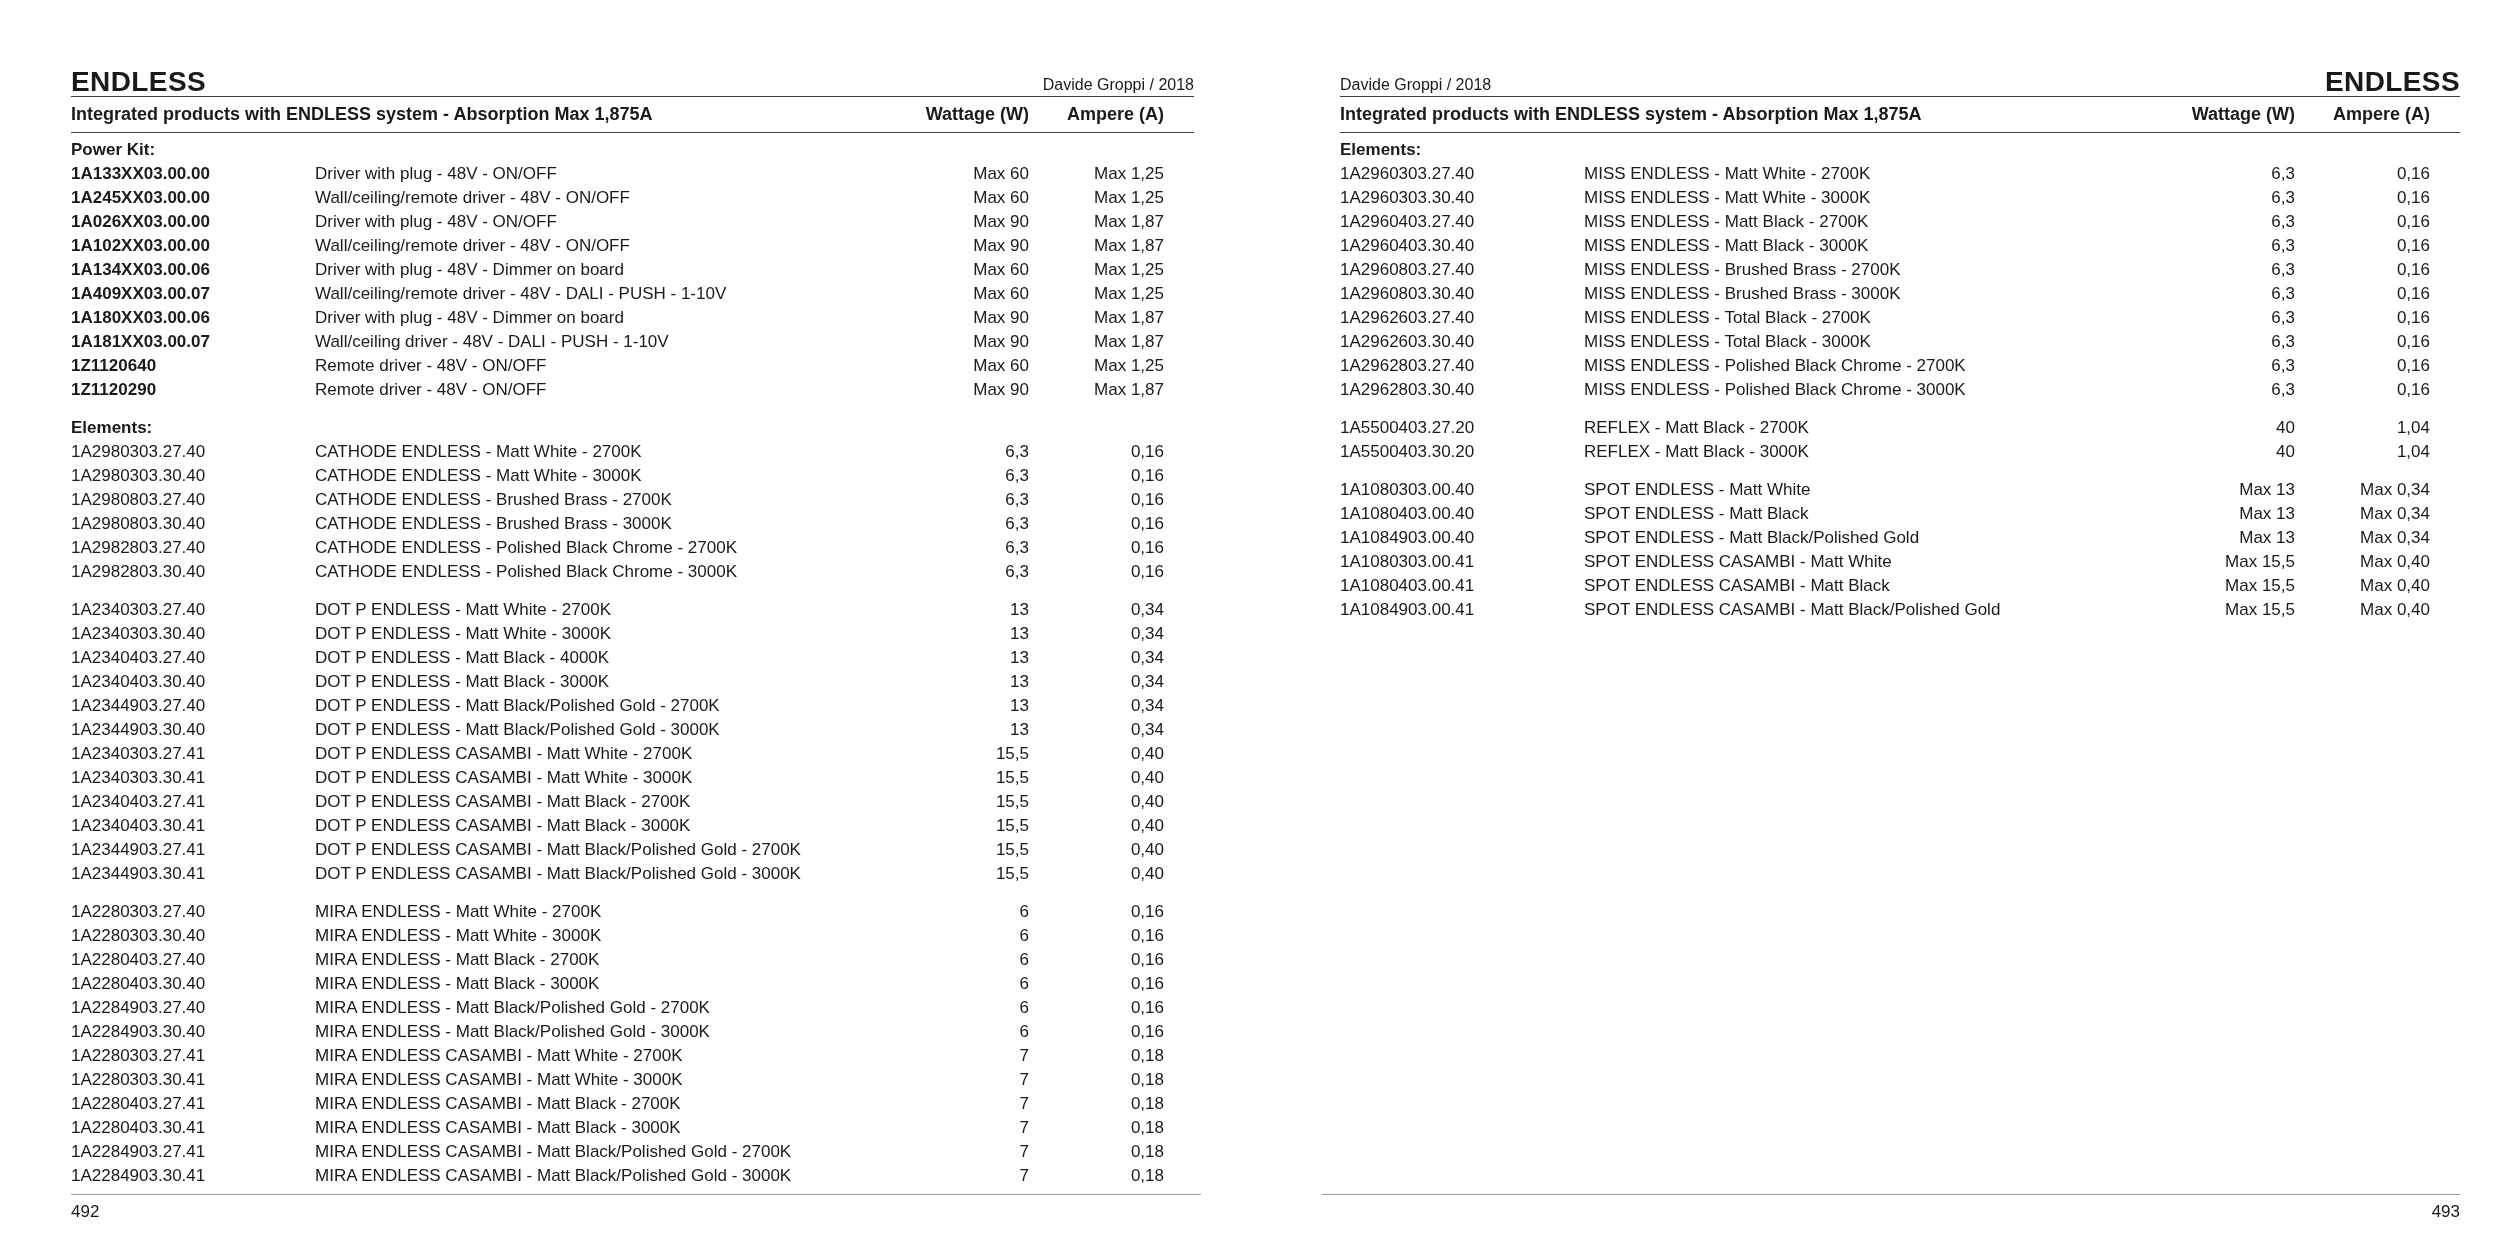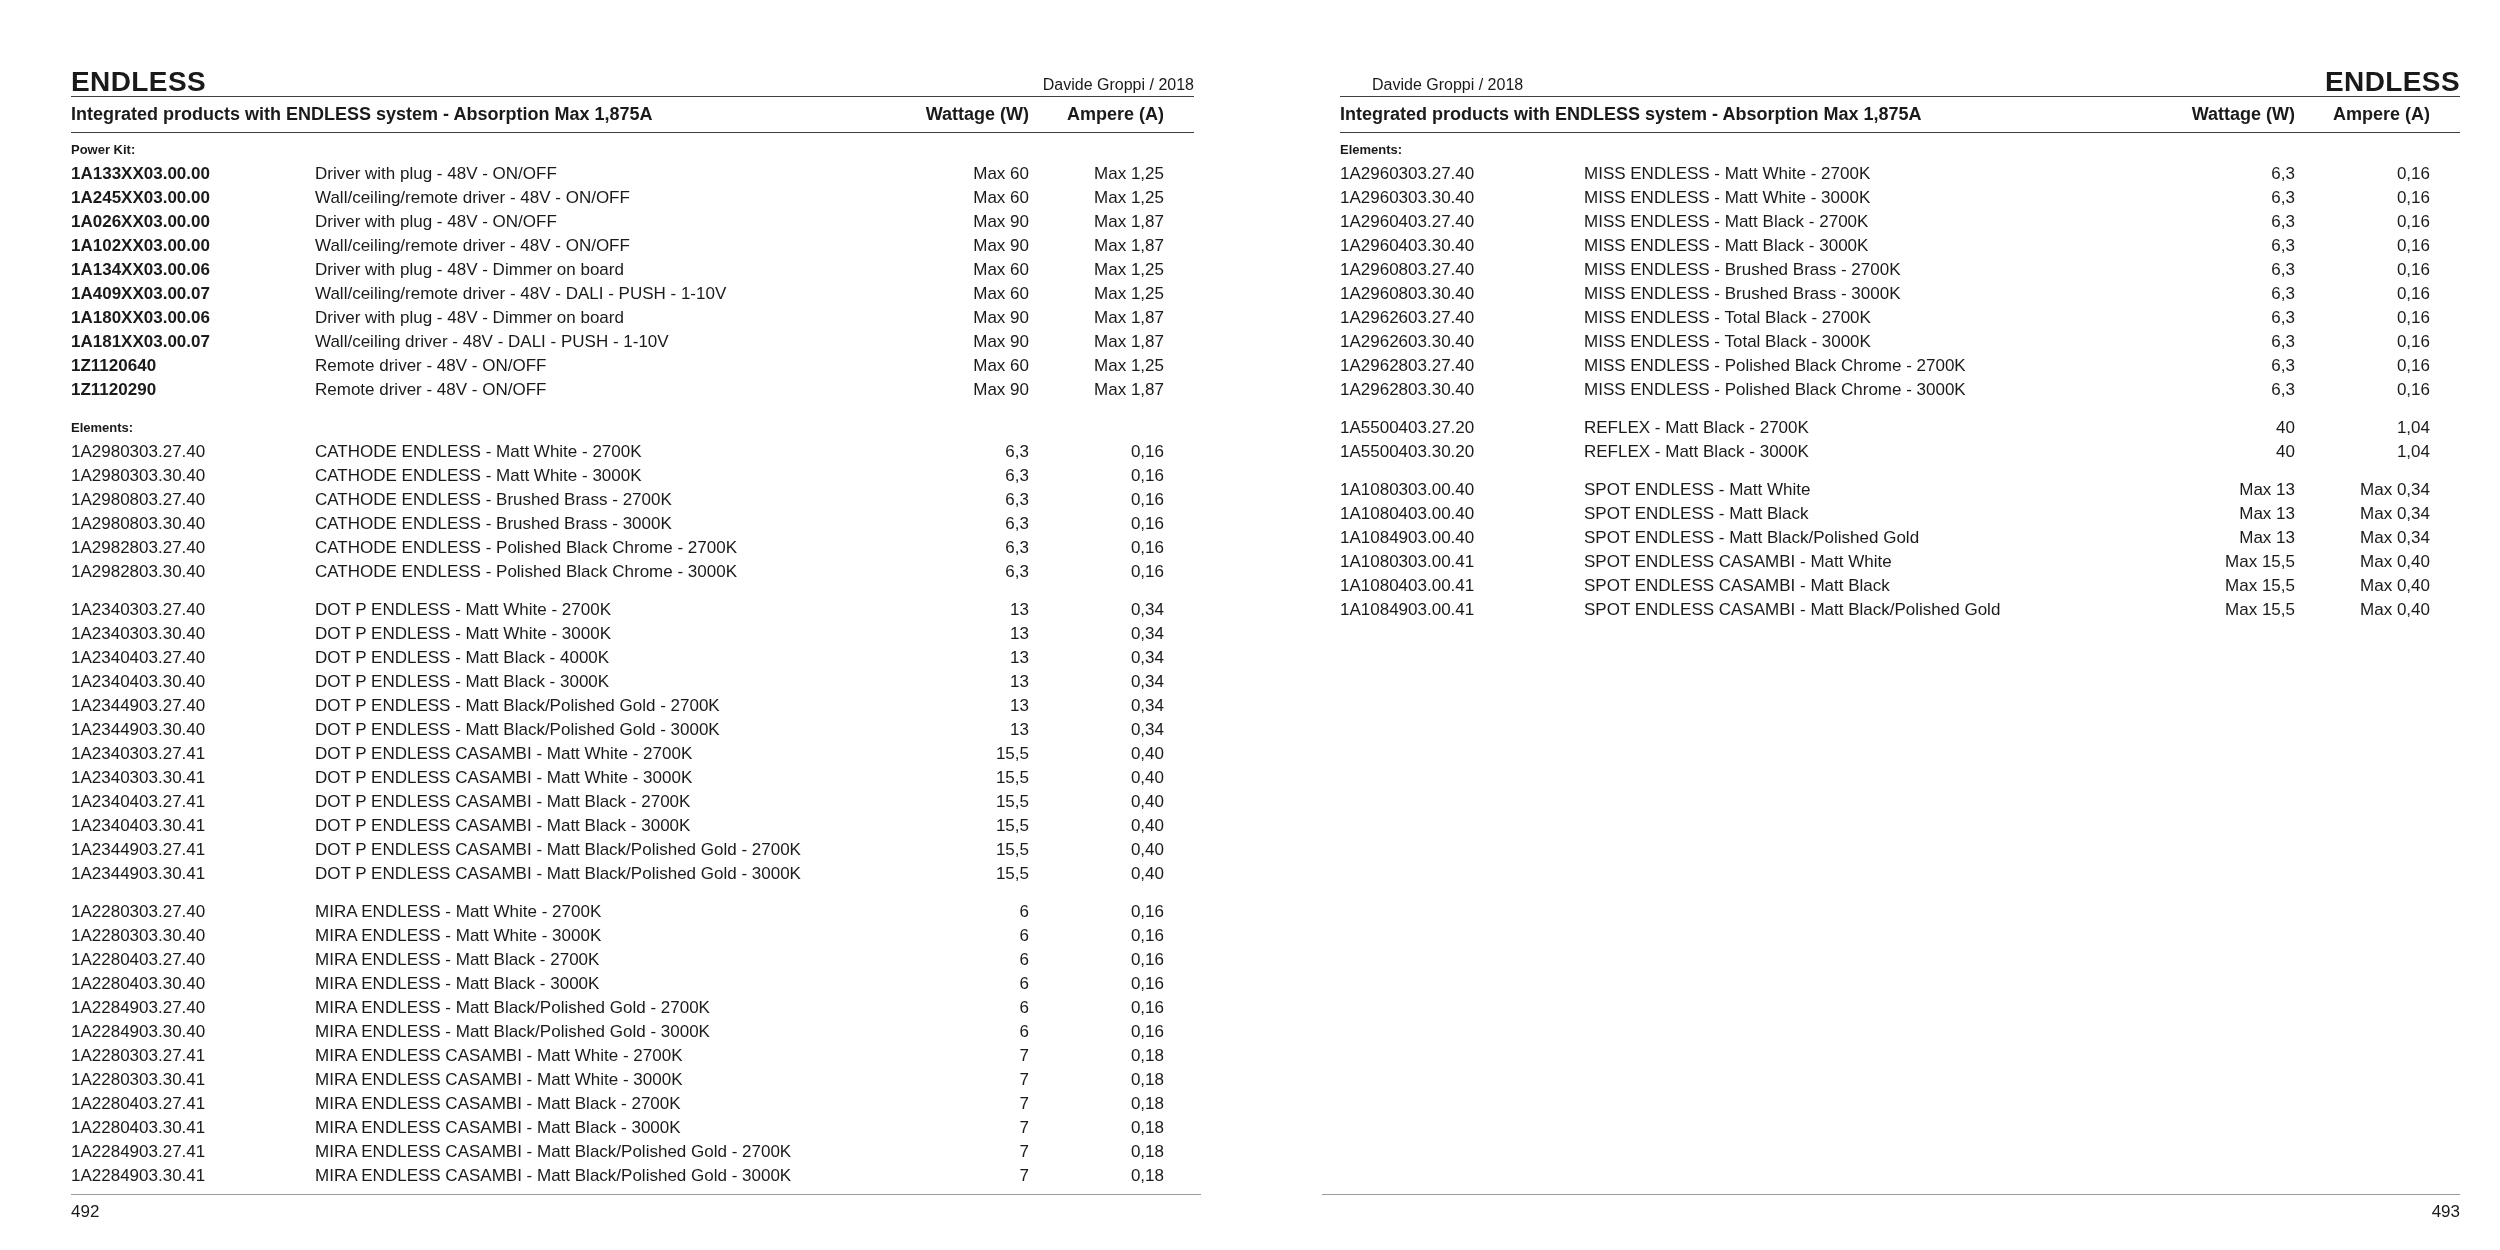--- a/index.html
+++ b/index.html
@@ -38,21 +38,20 @@
   .brand {
     font-size: 28px;
     font-weight: 700;
     letter-spacing: 0.4px;
     line-height: 1;
   }
   .credit {
     font-size: 16px;
     line-height: 1.1;
     margin-bottom: 2px;
-    margin-left: 32px;
   }
 
   .rule { height: 1px; background: #3f3f3f; }
   .rule-light { background: #9b9b9b; }
 
   .row-grid {
     display: grid;
     grid-template-columns: 244px 1fr 140px 135px;
     padding-right: 30px;
   }
@@ -63,21 +62,21 @@
     font-size: 18px;
   }
   .th-title { grid-column: 1 / 3; }
   .th-watt, .th-amp { text-align: right; }
 
   .sections { }
   .section { margin-top: 14px; }
   .sections > .section:first-child { margin-top: 5px; }
   .section-label {
     font-weight: 700;
-    font-size: 13px;
+    font-size: 17px;
     height: 24px;
     line-height: 24px;
   }
   .group + .group { margin-top: 14px; }
   .row {
     height: 24px;
     line-height: 24px;
     font-size: 17px;
     align-items: center;
   }

